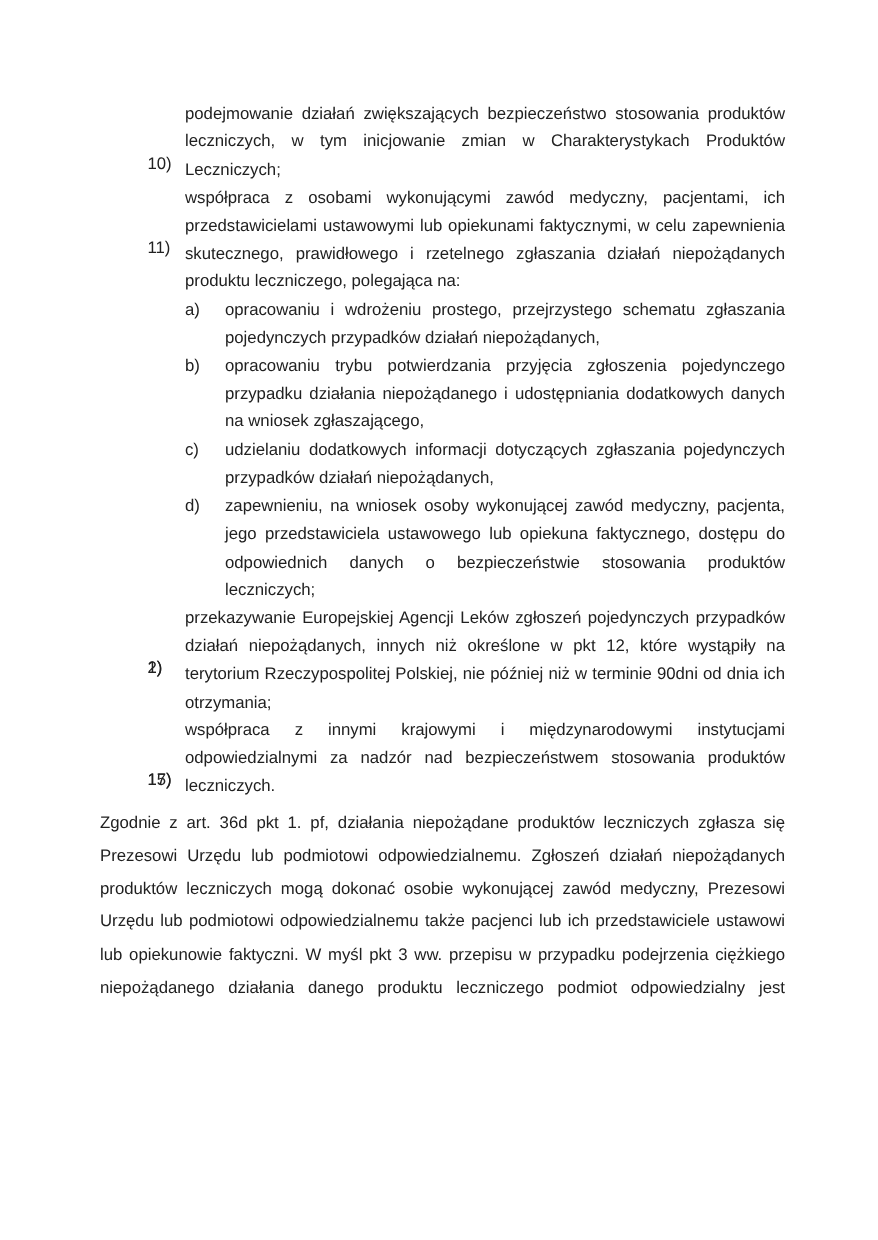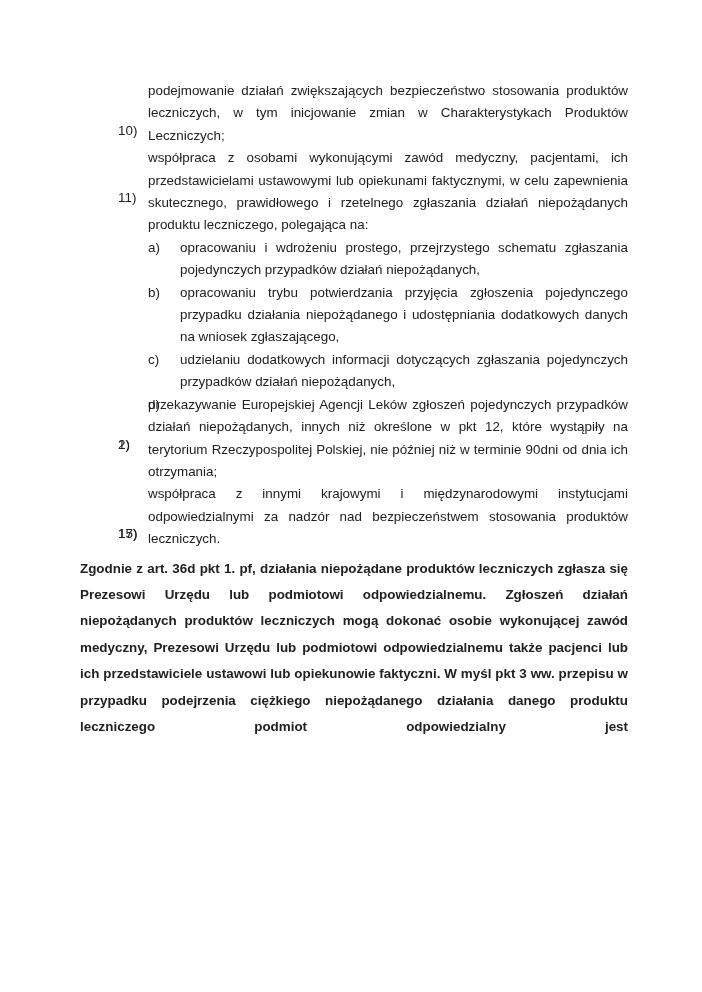--- a/index.html
+++ b/index.html
@@ -49,21 +49,20 @@
     position: absolute;
     left: 68px;
     top: 0;
     white-space: nowrap;
   }
   .closing-paragraph {
     margin-top: 5px;
     line-height: 26.4px;
     text-align: justify;
     text-align-last: justify; 
-    font-weight: bold;
   }
 </style>
 </head>
 <body>
 
 <div class="page">
   <div class="content">
 
     <div class="list-item">
       <span class="marker">10)</span>
@@ -85,20 +84,21 @@
       <span>opracowaniu trybu potwierdzania przyjęcia zgłoszenia pojedynczego przypadku działania niepożądanego i udostępniania dodatkowych danych na wniosek zgłaszającego,</span>
     </div>
 
     <div class="sub-item">
       <span class="marker">c)</span>
       <span>udzielaniu dodatkowych informacji dotyczących zgłaszania pojedynczych przypadków działań niepożądanych,</span>
     </div>
 
     <div class="sub-item">
       <span class="marker">d)</span>
+      <span>zapewnieniu, na wniosek osoby wykonującej zawód medyczny, pacjenta, jego przedstawiciela ustawowego lub opiekuna faktycznego, dostępu do odpowiednich danych o bezpieczeństwie stosowania produktów leczniczych;</span>
     </div>
 
     <div class="list-item">
       <span class="marker">1)</span>
     </div>
 
     <div class="list-item">
       <span class="marker">2)</span>
       <span>przekazywanie Europejskiej Agencji Leków zgłoszeń pojedynczych przypadków działań niepożądanych, innych niż określone w pkt 12, które wystąpiły na terytorium Rzeczypospolitej Polskiej, nie później niż w terminie 90dni od dnia ich otrzymania;</span>
     </div>

